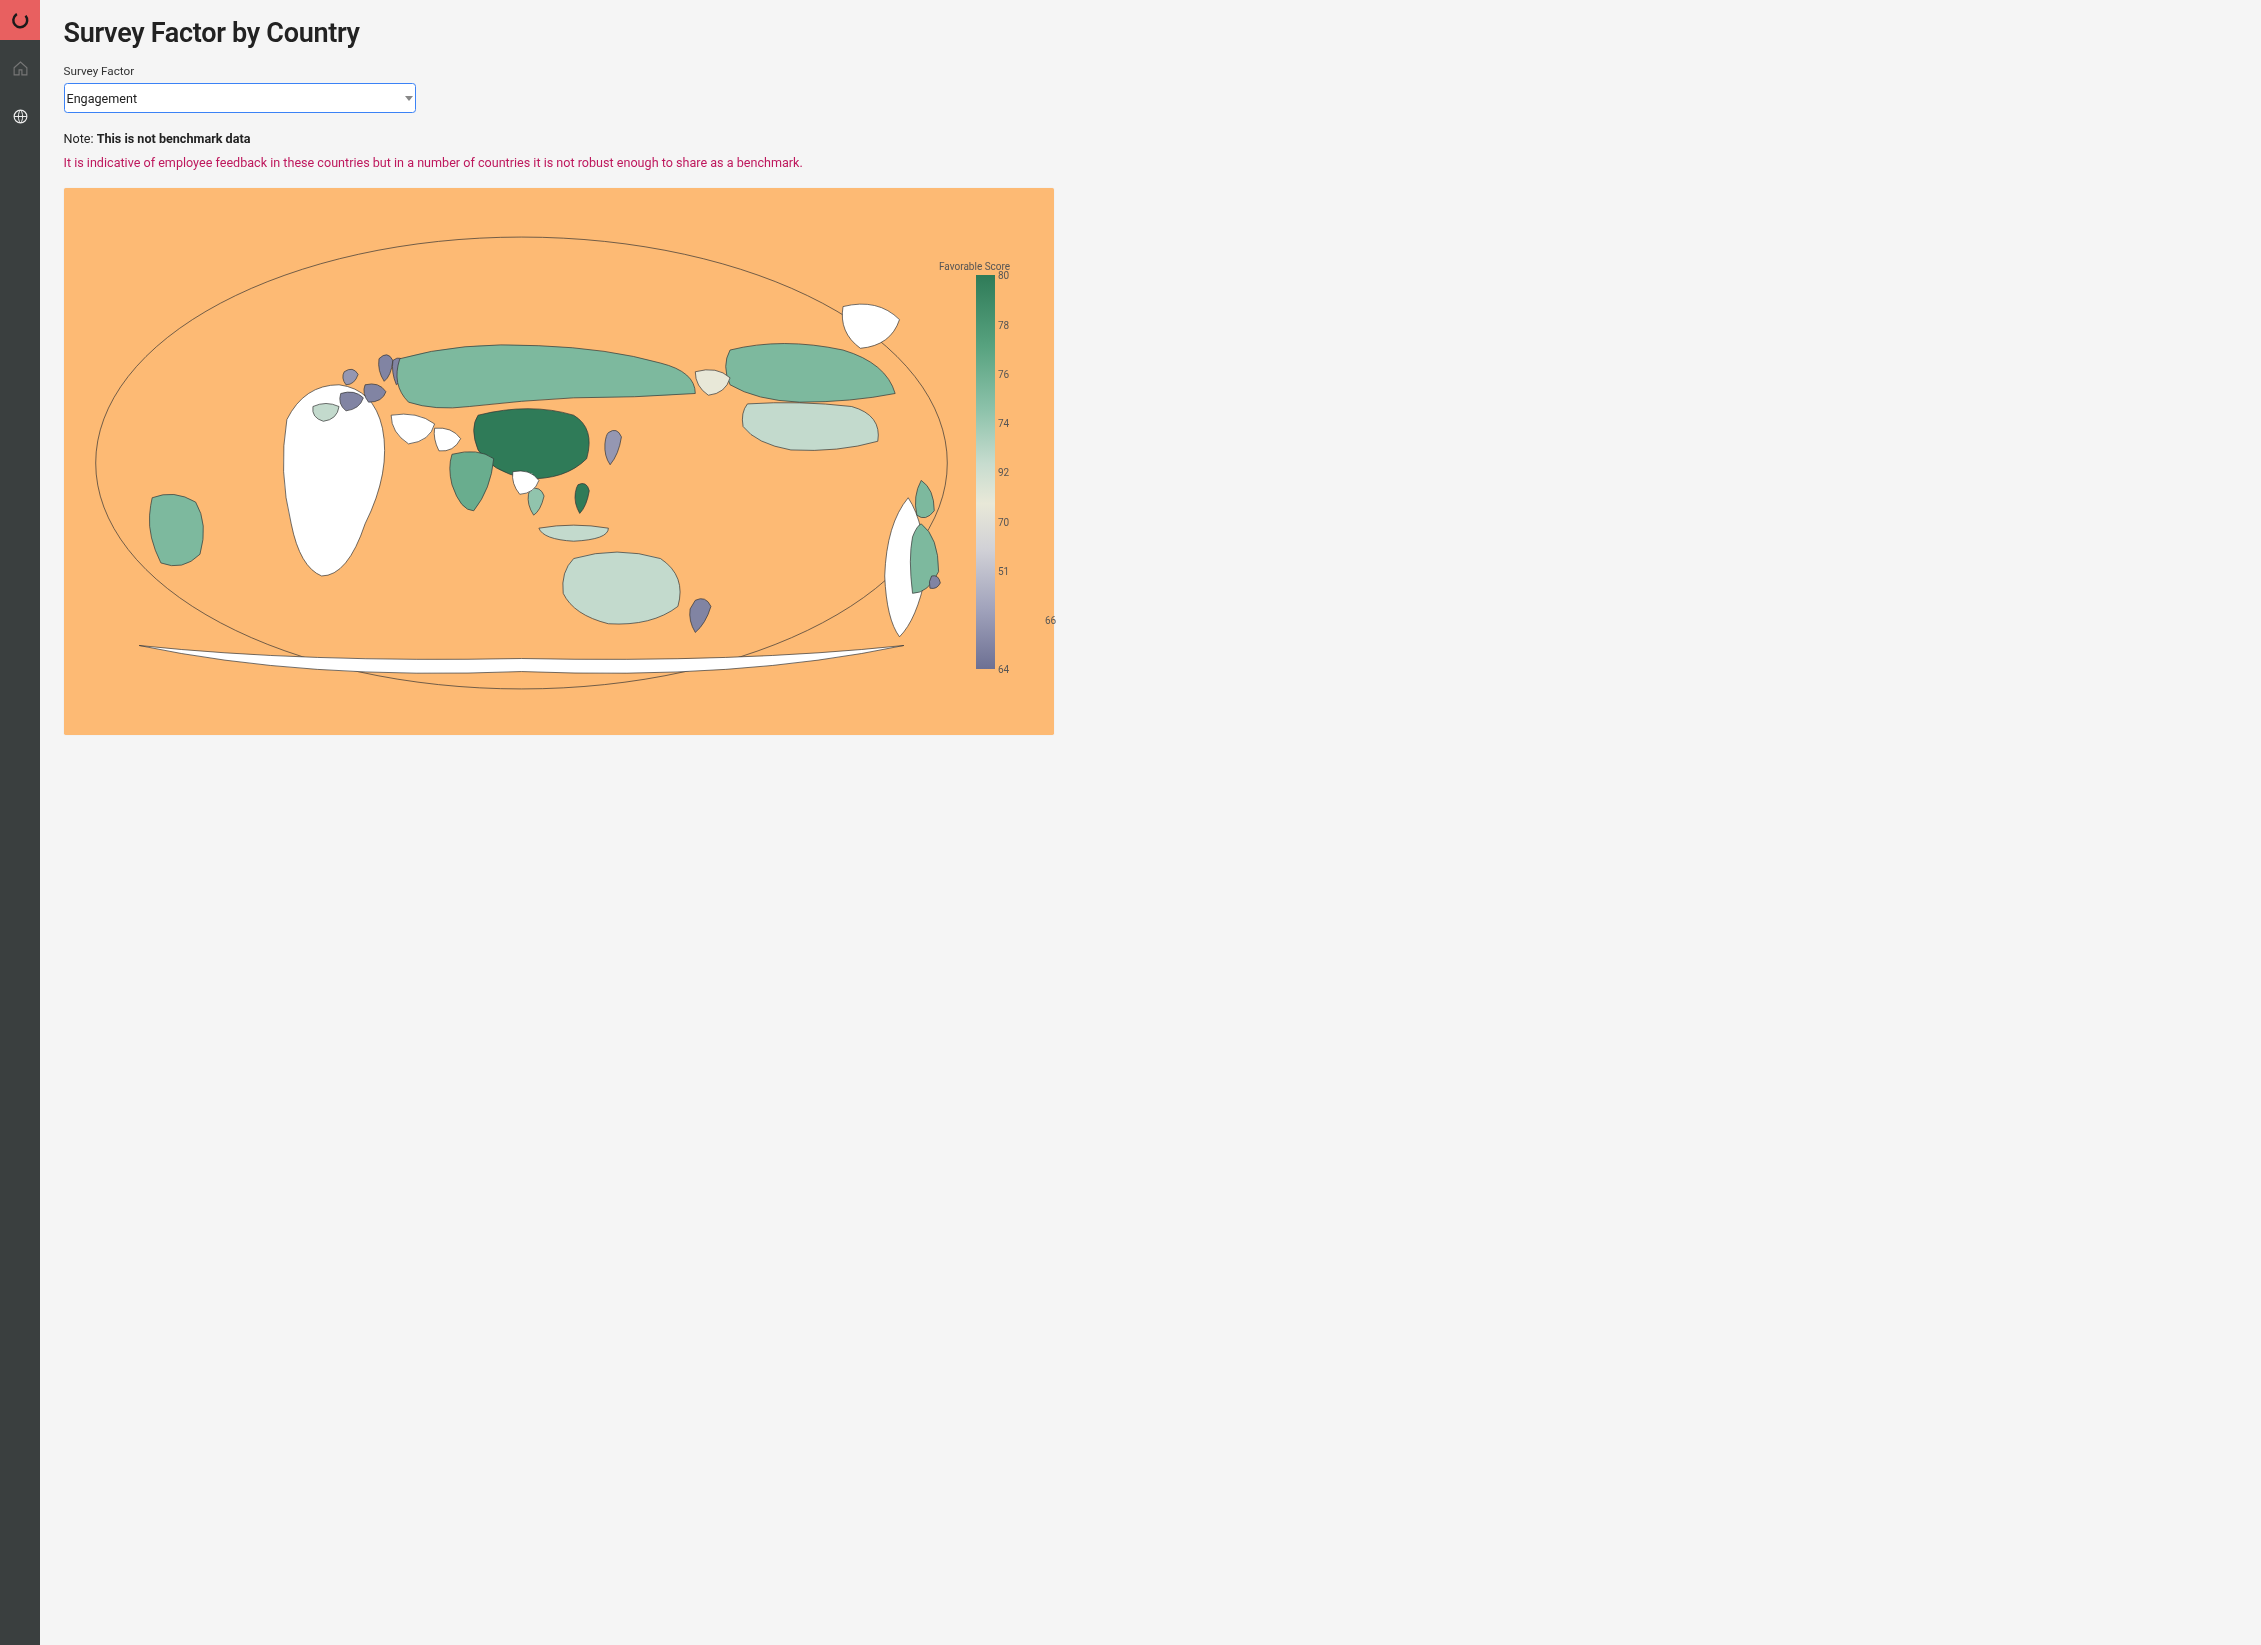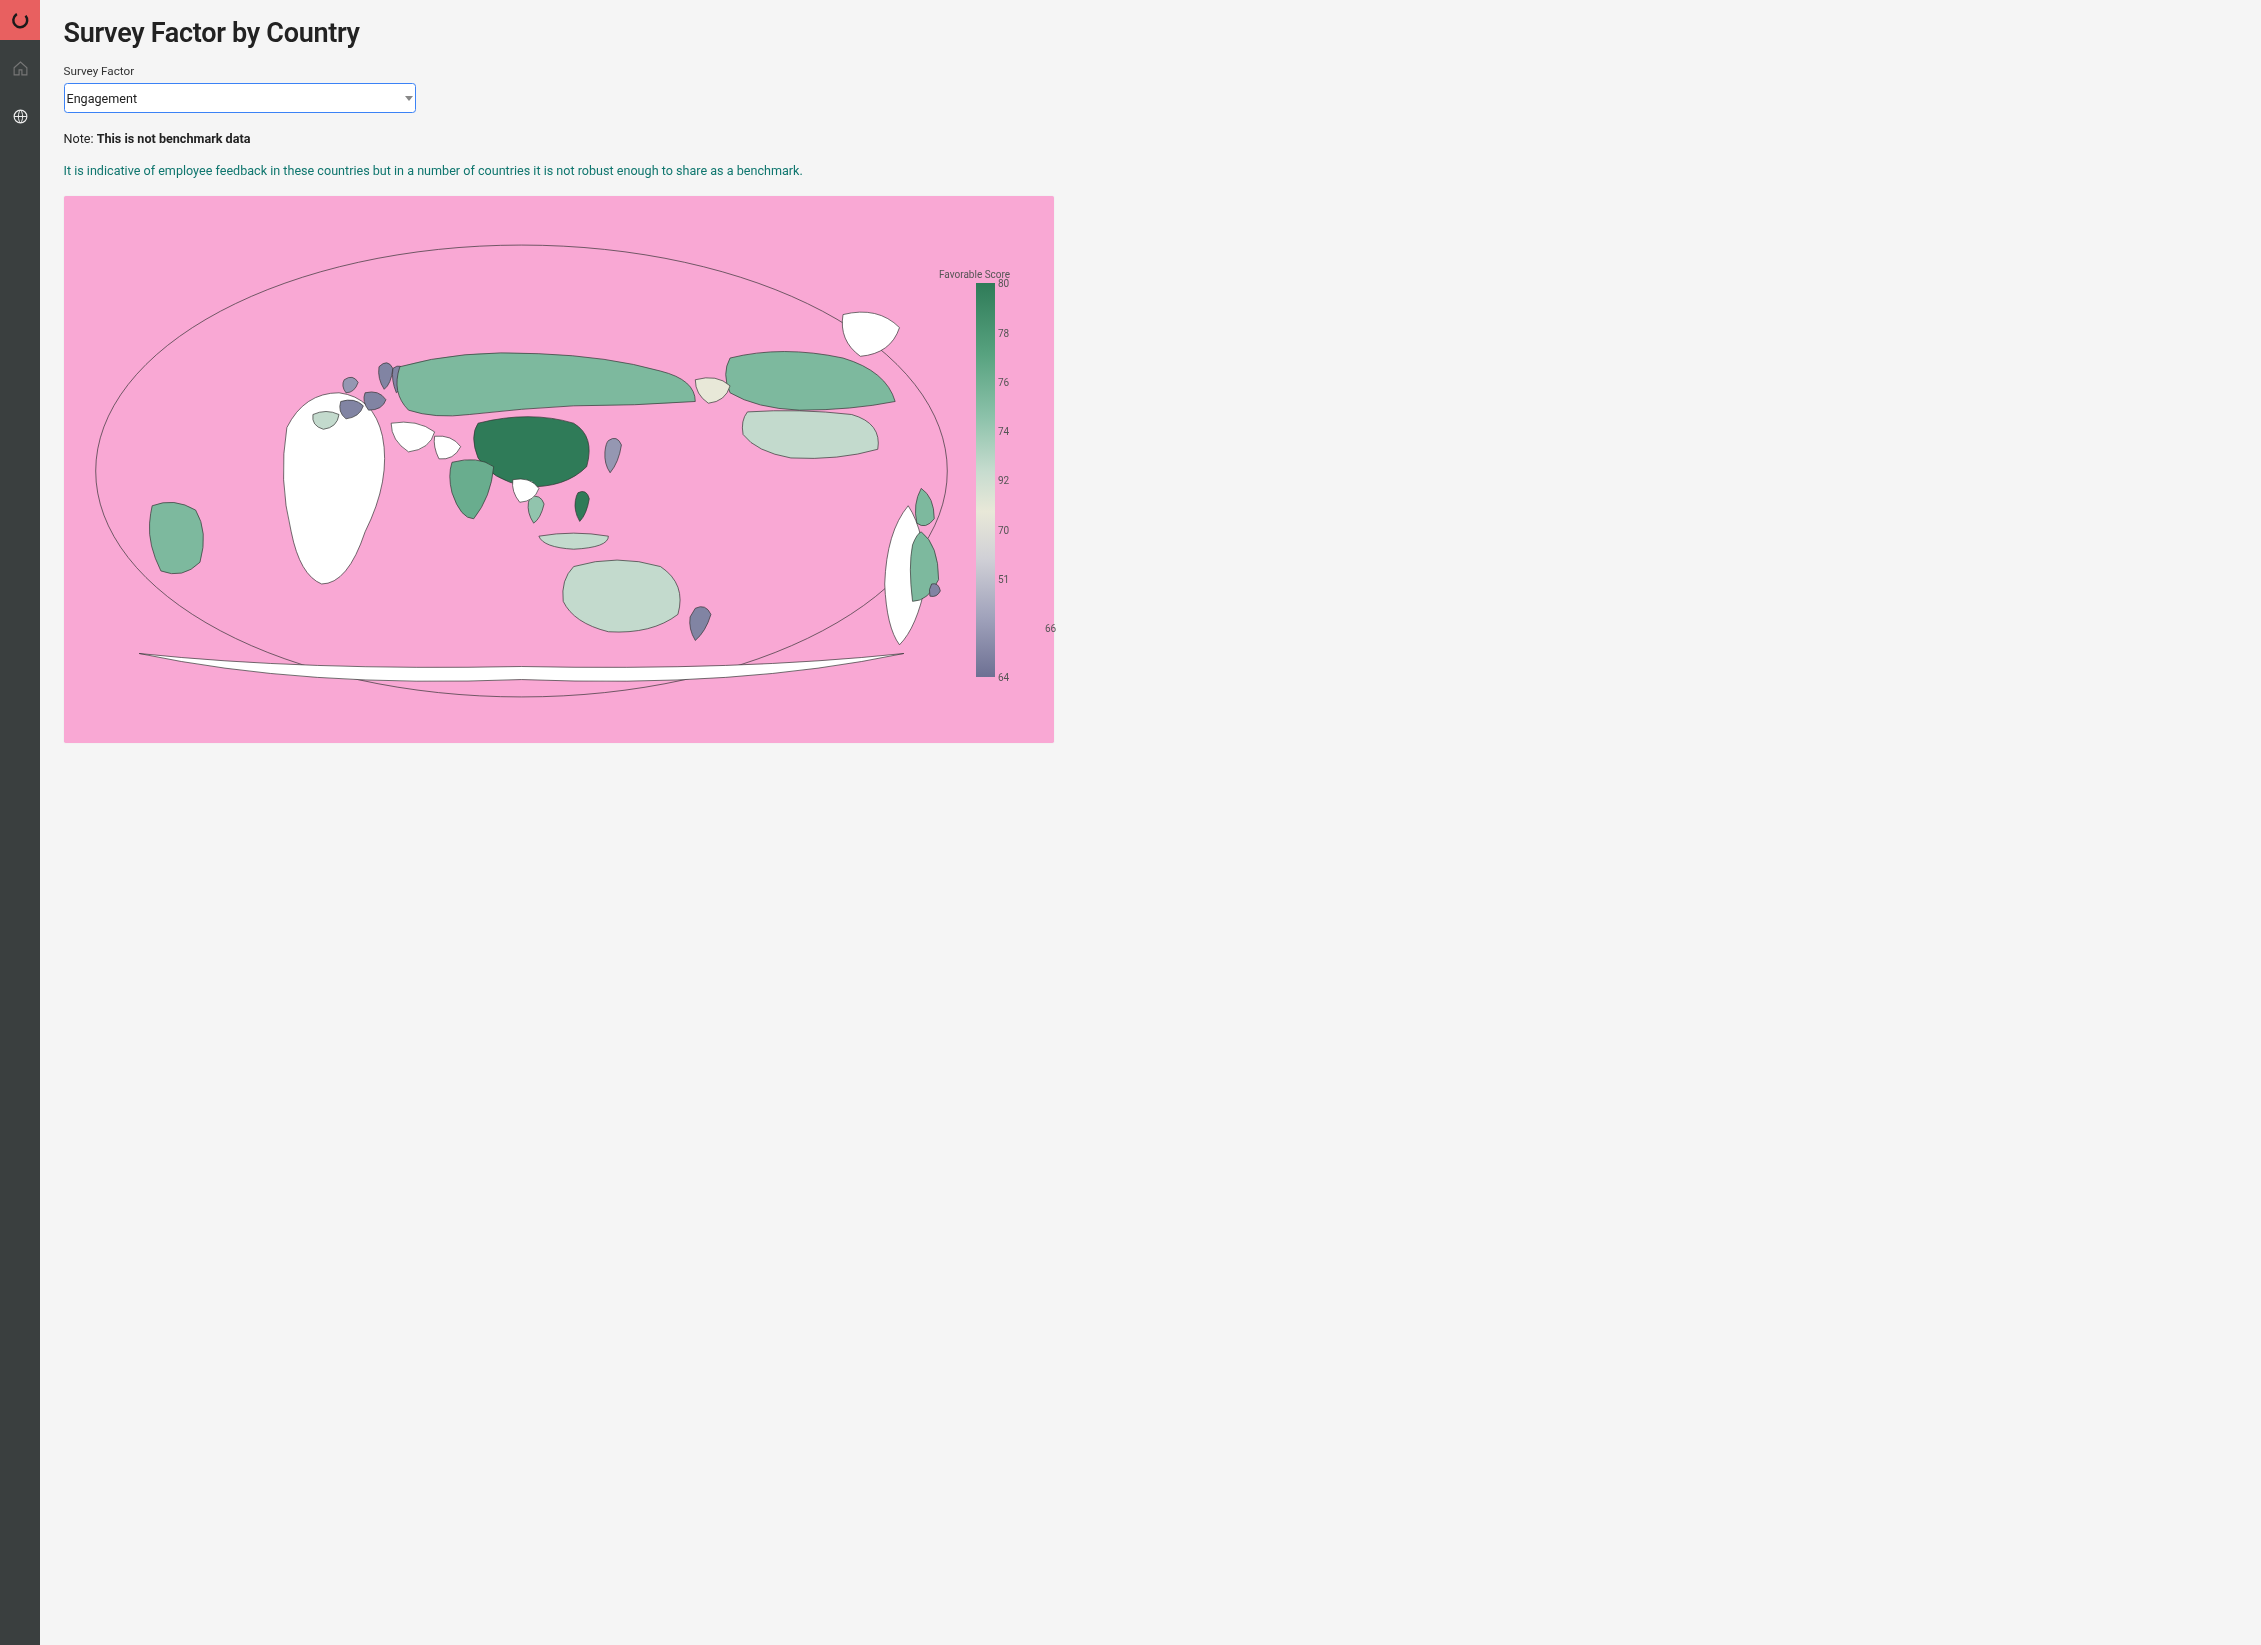--- a/index.html
+++ b/index.html
@@ -75,26 +75,26 @@
     border-top: 5px solid #888;
   }
   .note {
     margin-top: 17px;
     font-size: 12.6px;
     line-height: 1.45;
   }
   .note .bold { font-weight: 700; }
   .note .sub {
     font-size: 12.6px;
-    color: #0f766e;
-    margin-top: 14px;
+    color: #be185d;
+    margin-top: 6px;
   }
   .map-card {
     margin-top: 15px;
-    background: #f9a8d4;
+    background: #fdba74;
     border-radius: 1.7px;
     width: 100%;
     max-width: 990px;
     padding: 23.5px 23.5px 34px 23.5px;
     position: relative;
     box-shadow: 0 0 0 0.8px rgba(0,0,0,0.02);
   }
   .map-area {
     display: flex;
     align-items: flex-start;

